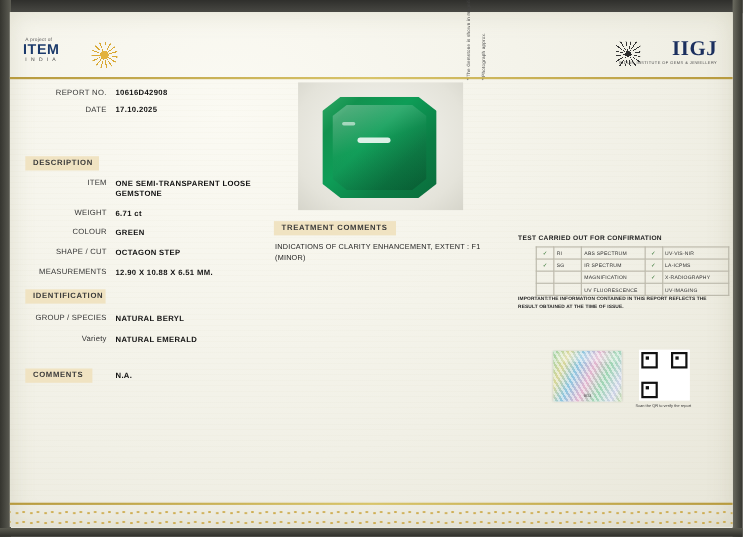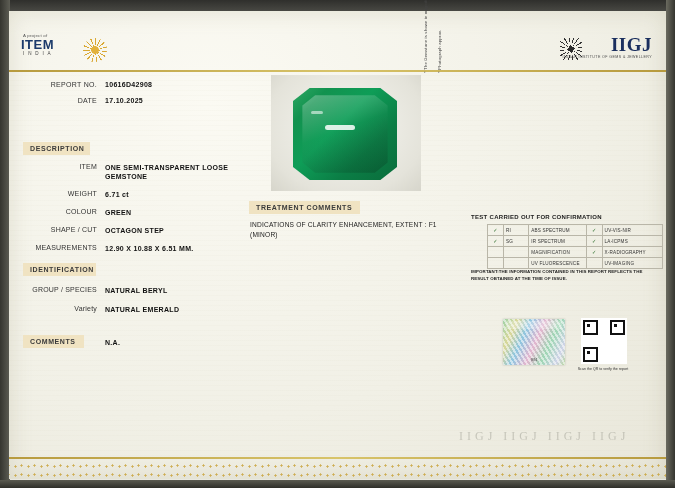--- a/index.html
+++ b/index.html
@@ -536,18 +536,17 @@
         </div>
       <div class="fp fp2">
           <i></i>
         </div>
       <div class="fp fp3">
           <i></i>
         </div>
     </div>
     <div class="qr-caption">Scan the QR to verify the report</div>
 
-    <div class="watermark">IIGJ IIGJ IIGJ IIGJ</div>
 
     <div class="rule-bottom"></div>
     <div class="dot-band"></div>
   </div>
 </div>
 
 </body></html>

